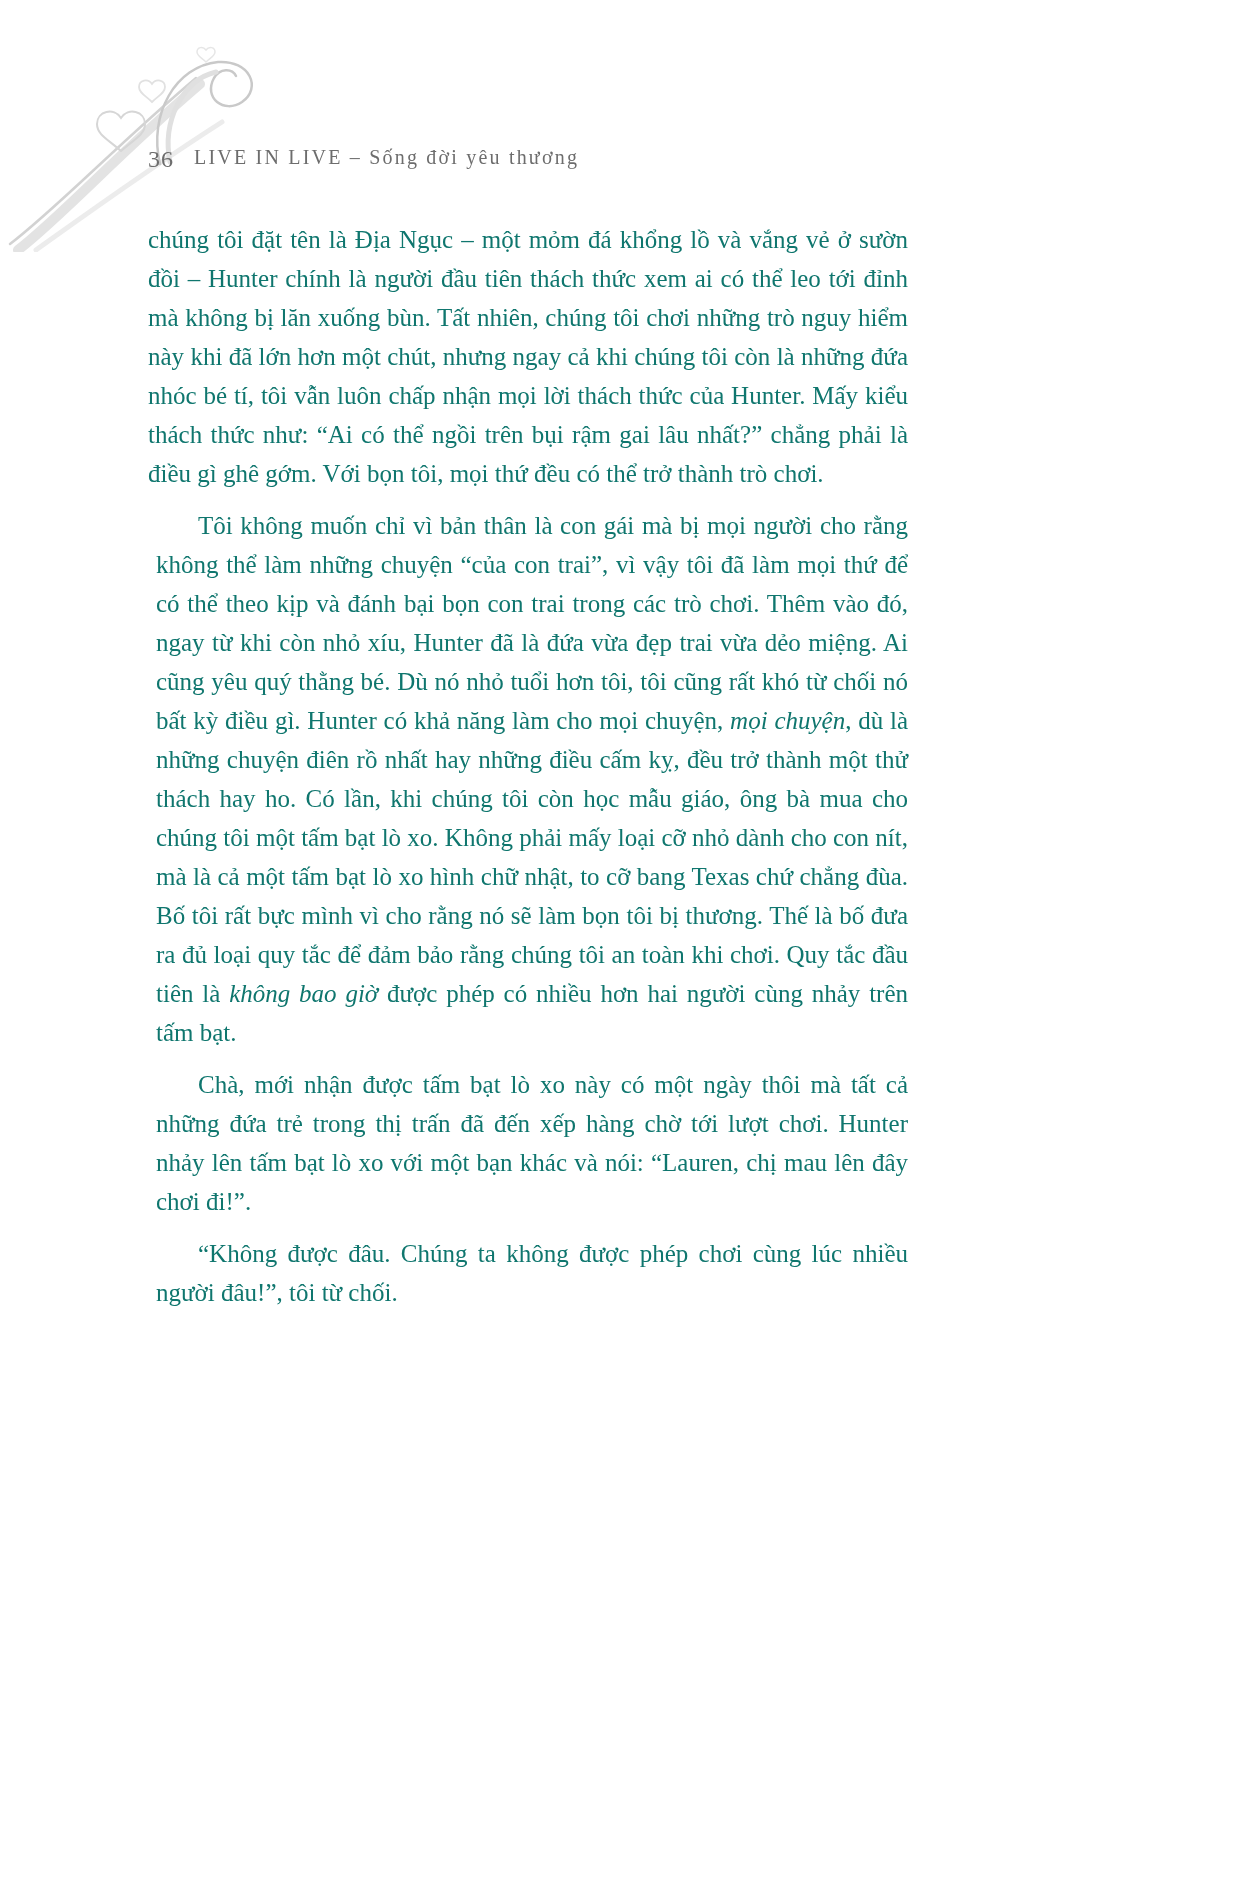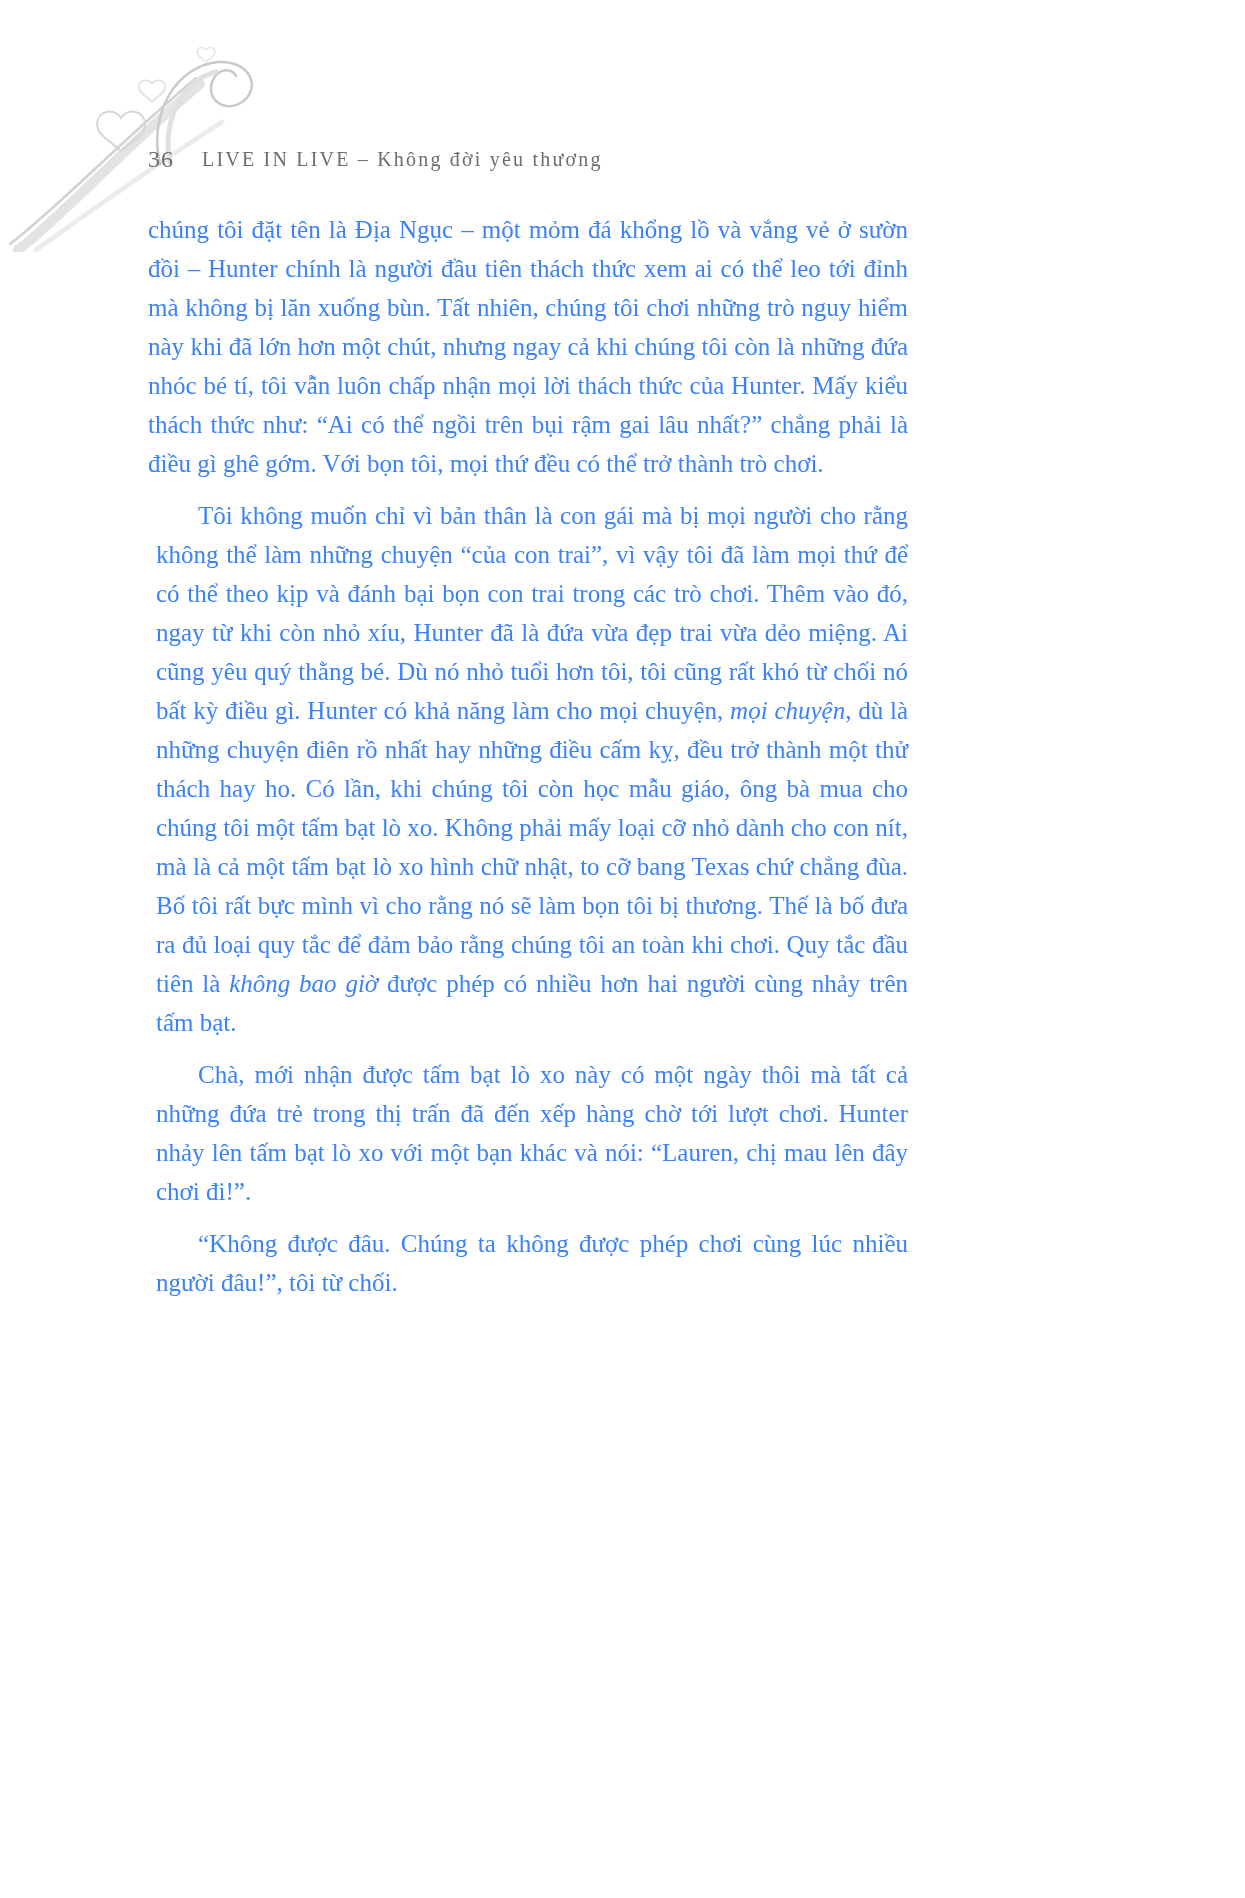--- a/index.html
+++ b/index.html
@@ -19,41 +19,41 @@
     left: 0;
     width: 300px;
     height: 230px;
     pointer-events: none;
   }
   .header {
     position: absolute;
     top: 146px;
     left: 148px;
     display: flex;
-    align-items: center;
-    gap: 28px;
+    align-items: flex-start;
+    gap: 20px;
     color: #6d6d6d;
     white-space: nowrap;
   }
   .page-number {
     font-size: 24px;
     letter-spacing: 1px;
   }
   .book-title {
     font-size: 20px;
     letter-spacing: 2.2px;
   }
   .body-text {
     position: absolute;
-    top: 210px;
+    top: 220px;
     left: 148px;
     width: 760px;
     font-size: 25px;
     line-height: 39px;
-    color: #3b82f6;
+    color: #0f766e;
     text-align: justify;
   }
   .body-text p { margin: 0 0 13px 0; }
   .body-text p.indent { text-indent: 42px; margin-left: 8px; }
   .body-text em { font-style: italic; }
 </style>
 </head>
 <body>
 
 <div class="page">
@@ -64,21 +64,21 @@
     <path d="M 36 228 C 92 188, 150 146, 222 100" stroke="#ececec" stroke-width="5" stroke-linecap="round"></path>
     <path d="M 160 142 C 148 92, 176 44, 218 40 C 250 38, 262 66, 242 80 C 224 92, 203 76, 214 56 C 220 46, 232 46, 236 54" stroke="#c9c9c9" stroke-width="2.5" stroke-linecap="round"></path>
     <path d="M 170 140 C 162 100, 182 58, 216 50" stroke="#e0e0e0" stroke-width="5" stroke-linecap="round"></path>
     <path d="M 121 96 c -7 -11 -24 -7 -24 6 c 0 11 12 16 24 27 c 12 -11 24 -16 24 -27 c 0 -13 -17 -17 -24 -6 z" stroke="#d6d6d6" stroke-width="2"></path>
     <path d="M 152 62 c -4 -6 -13 -4 -13 3 c 0 6 7 9 13 15 c 6 -6 13 -9 13 -15 c 0 -7 -9 -9 -13 -3 z" stroke="#e1e1e1" stroke-width="1.8"></path>
     <path d="M 206 28 c -3 -4 -9 -3 -9 2 c 0 4 5 6 9 10 c 4 -4 9 -6 9 -10 c 0 -5 -6 -6 -9 -2 z" stroke="#e6e6e6" stroke-width="1.5"></path>
   </svg>
 
   <div class="header">
     <span class="page-number">36</span>
-    <span class="book-title"><span>LIVE IN LIVE</span> <span>– Không đời yêu thương</span></span>
+    <span class="book-title"><span>LIVE IN LIVE</span> <span>– Sống đời yêu thương</span></span>
   </div>
 
   <div class="body-text">
       <p><span>chúng tôi đặt tên là Địa Ngục – một mỏm đá khổng lồ và vắng vẻ ở sườn đồi – Hunter chính là người đầu tiên thách thức xem ai có thể leo tới đỉnh mà không bị lăn xuống bùn. Tất nhiên, chúng tôi chơi những trò nguy hiểm này khi đã lớn hơn một chút, nhưng ngay cả khi chúng tôi còn là những đứa nhóc bé tí, tôi vẫn luôn chấp nhận mọi lời thách thức của Hunter. Mấy kiểu thách thức như: “Ai có thể ngồi trên bụi rậm gai lâu nhất?” chẳng phải là điều gì ghê gớm. Với bọn tôi, mọi thứ đều có thể trở thành trò chơi.</span></p>
       <p class="indent"><span>Tôi không muốn chỉ vì bản thân là con gái mà bị mọi người cho rằng không thể làm những chuyện “của con trai”, vì vậy tôi đã làm mọi thứ để có thể theo kịp và đánh bại bọn con trai trong các trò chơi. Thêm vào đó, ngay từ khi còn nhỏ xíu, Hunter đã là đứa vừa đẹp trai vừa dẻo miệng. Ai cũng yêu quý thằng bé. Dù nó nhỏ tuổi hơn tôi, tôi cũng rất khó từ chối nó bất kỳ điều gì. Hunter có khả năng làm cho mọi chuyện, </span><em>mọi chuyện</em><span>, dù là những chuyện điên rồ nhất hay những điều cấm kỵ, đều trở thành một thử thách hay ho. Có lần, khi chúng tôi còn học mẫu giáo, ông bà mua cho chúng tôi một tấm bạt lò xo. Không phải mấy loại cỡ nhỏ dành cho con nít, mà là cả một tấm bạt lò xo hình chữ nhật, to cỡ bang Texas chứ chẳng đùa. Bố tôi rất bực mình vì cho rằng nó sẽ làm bọn tôi bị thương. Thế là bố đưa ra đủ loại quy tắc để đảm bảo rằng chúng tôi an toàn khi chơi. Quy tắc đầu tiên là </span><em>không bao giờ</em><span> được phép có nhiều hơn hai người cùng nhảy trên tấm bạt.</span></p>
       <p class="indent"><span>Chà, mới nhận được tấm bạt lò xo này có một ngày thôi mà tất cả những đứa trẻ trong thị trấn đã đến xếp hàng chờ tới lượt chơi. Hunter nhảy lên tấm bạt lò xo với một bạn khác và nói: “Lauren, chị mau lên đây chơi đi!”.</span></p>
       <p class="indent"><span>“Không được đâu. Chúng ta không được phép chơi cùng lúc nhiều người đâu!”, tôi từ chối.</span></p>
     </div>
 
 </div>

